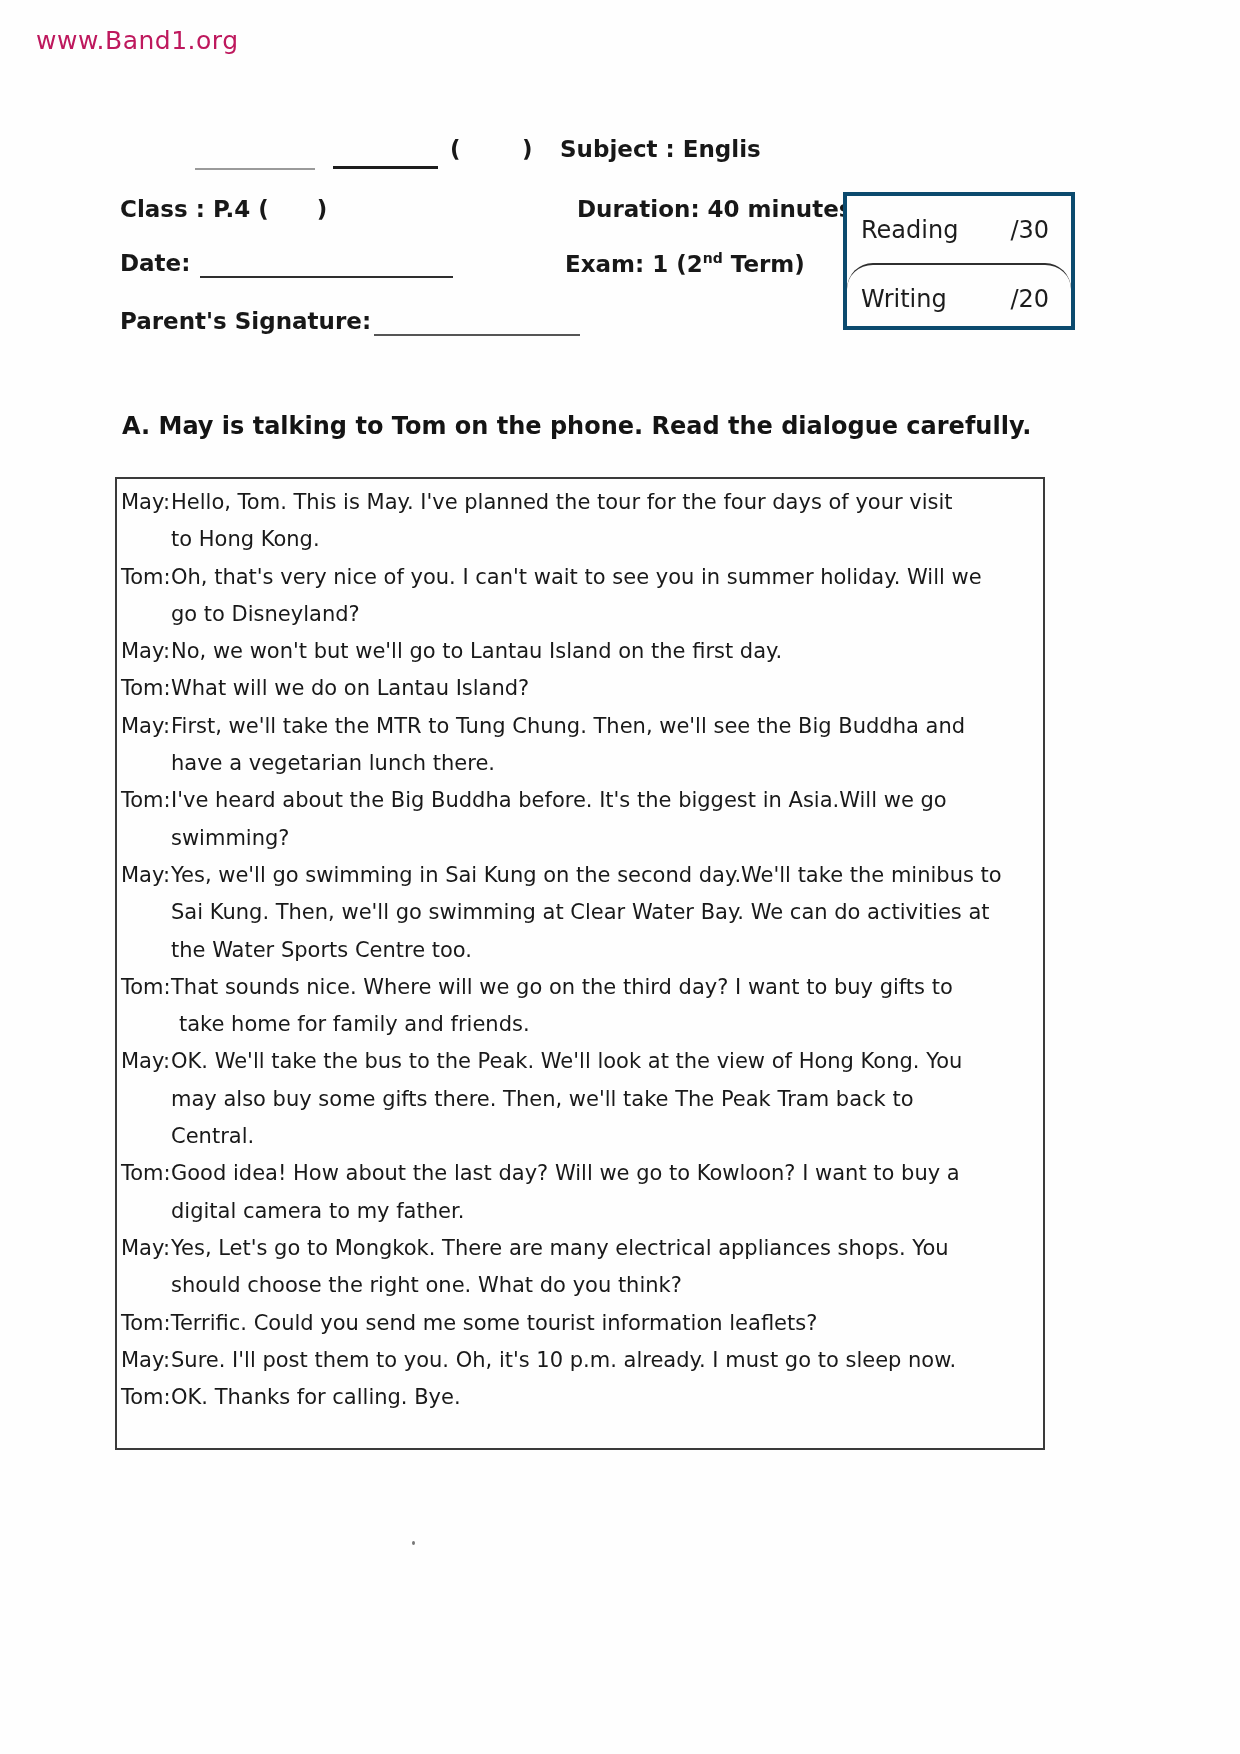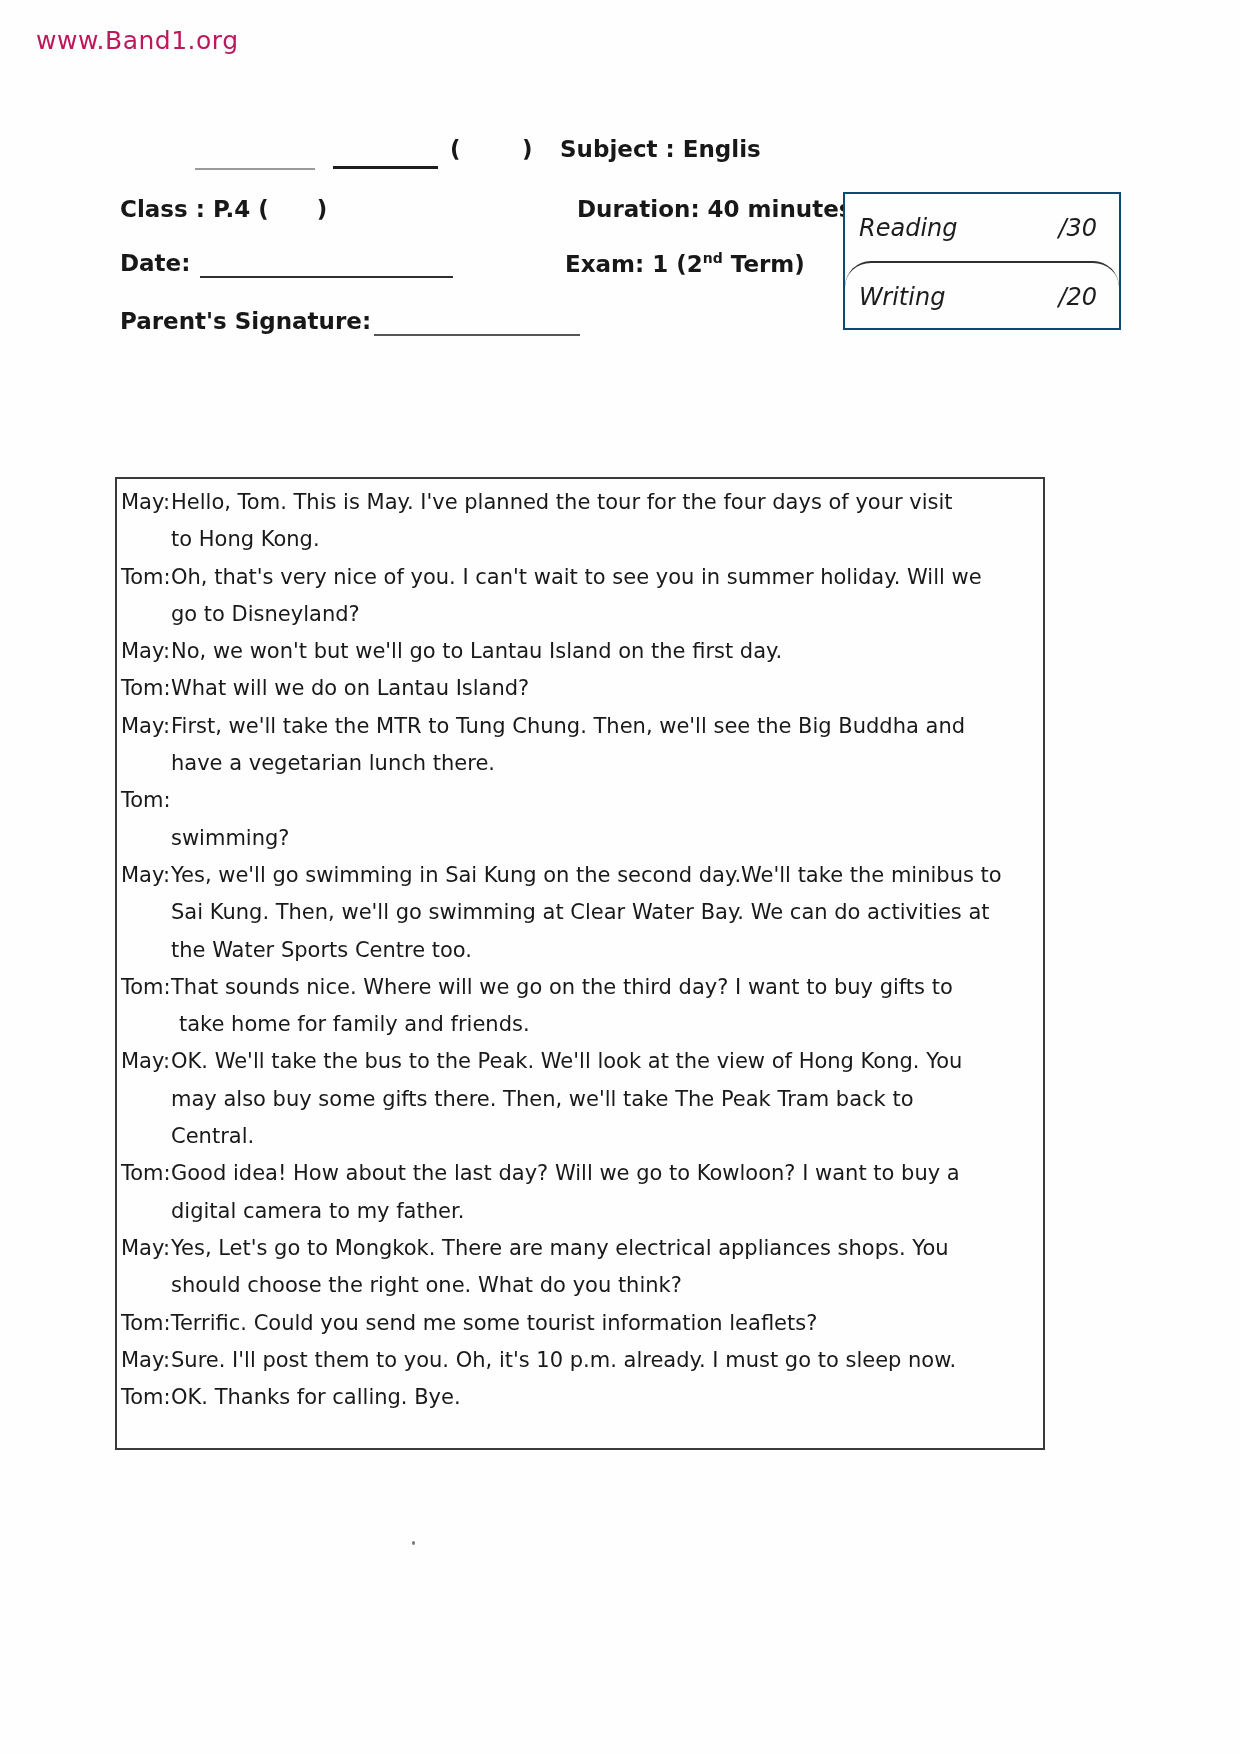--- a/index.html
+++ b/index.html
@@ -15,22 +15,22 @@
   .abs{position:absolute;line-height:1.2;white-space:pre;}
   .hdr{font-weight:bold;font-size:23px;color:#181818;}
   .wm{font-size:25px;color:#be185d;letter-spacing:0.5px;}
   .rule{position:absolute;height:0;}
   .rule.faint{border-bottom:2px solid #9a9a9a;}
   .rule.bold{border-bottom:3px solid #1d1d1d;}
   .rule.mid{border-bottom:2px solid #2e2e2e;}
   .rule.gray{border-bottom:2px solid #555;}
   sup{font-size:14px;}
   .scorebox{
-    position:absolute;left:843px;top:192px;width:278px;height:138px;
-    border:2px solid #0c4a6e;box-sizing:border-box;background:#fefefe;font-style:italic;
+    position:absolute;left:843px;top:192px;width:232px;height:138px;
+    border:4px solid #0c4a6e;box-sizing:border-box;background:#fefefe;
   }
   .scorerow{
     display:flex;align-items:center;justify-content:space-between;
     height:67px;padding:0 22px 0 14px;font-size:24px;color:#1c1c1c;
   }
   .scorerow + .scorerow{border-top:2px solid #2f2f2f;border-radius:26px;}
   .heading{font-weight:bold;font-size:24px;color:#141414;}
   .dialogue{
     position:absolute;left:115px;top:477px;width:930px;height:973px;
     border:2px solid #3a3a3a;box-sizing:border-box;
@@ -69,20 +69,21 @@
     <div class="scorerow">
       <span>Reading</span>
       <span>/30</span>
     </div>
     <div class="scorerow">
       <span>Writing</span>
       <span>/20</span>
     </div>
   </div>
 
+  <div class="abs heading" style="left:122px;top:412px;white-space:normal;">A. May is talking to Tom on the phone. Read the dialogue carefully.</div>
 
   <div class="dialogue" id="dialogue-lines">
       <div class="dline">
     <span class="speaker">May:</span>
     <span class="txt">Hello, Tom. This is May. I've planned the tour for the four days of your visit</span>
   </div>
       <div class="dline">
     <span class="speaker"></span>
     <span class="txt">to Hong Kong.</span>
   </div>
@@ -105,20 +106,21 @@
       <div class="dline">
     <span class="speaker">May:</span>
     <span class="txt">First, we'll take the MTR to Tung Chung. Then, we'll see the Big Buddha and</span>
   </div>
       <div class="dline">
     <span class="speaker"></span>
     <span class="txt">have a vegetarian lunch there.</span>
   </div>
       <div class="dline">
     <span class="speaker">Tom:</span>
+    <span class="txt">I've heard about the Big Buddha before. It's the biggest in Asia.Will we go</span>
   </div>
       <div class="dline">
     <span class="speaker"></span>
     <span class="txt">swimming?</span>
   </div>
       <div class="dline">
     <span class="speaker">May:</span>
     <span class="txt">Yes, we'll go swimming in Sai Kung on the second day.We'll take the minibus to</span>
   </div>
       <div class="dline">

